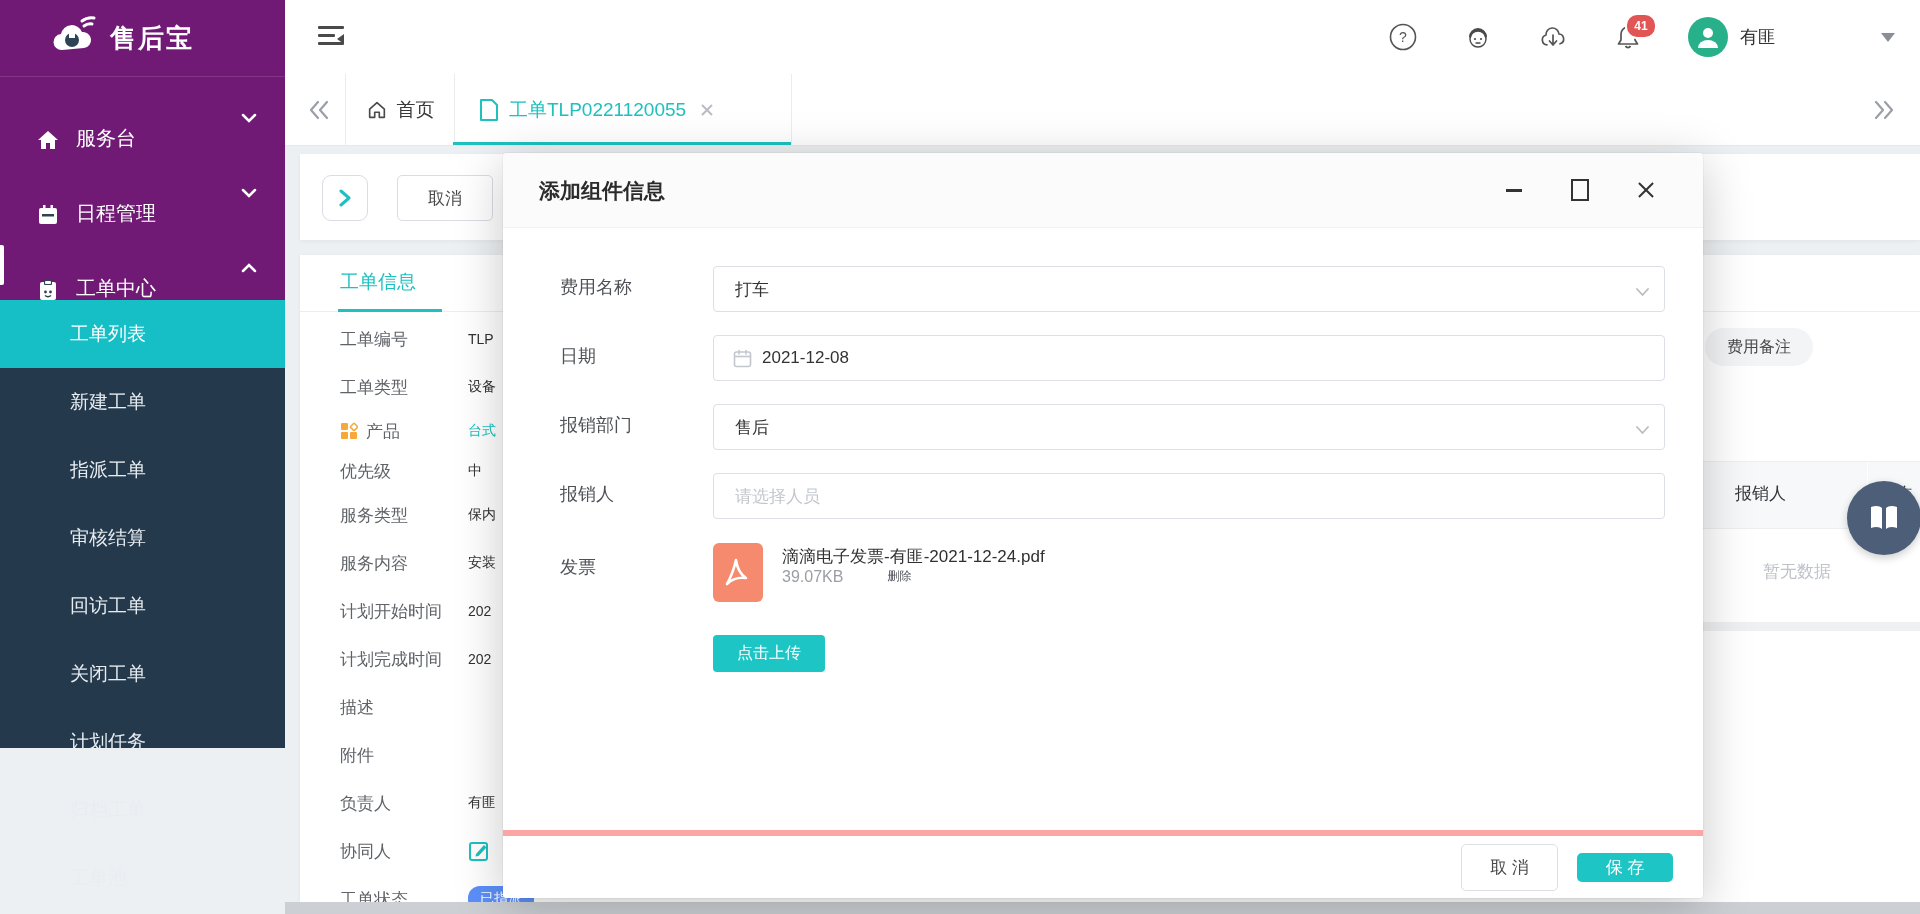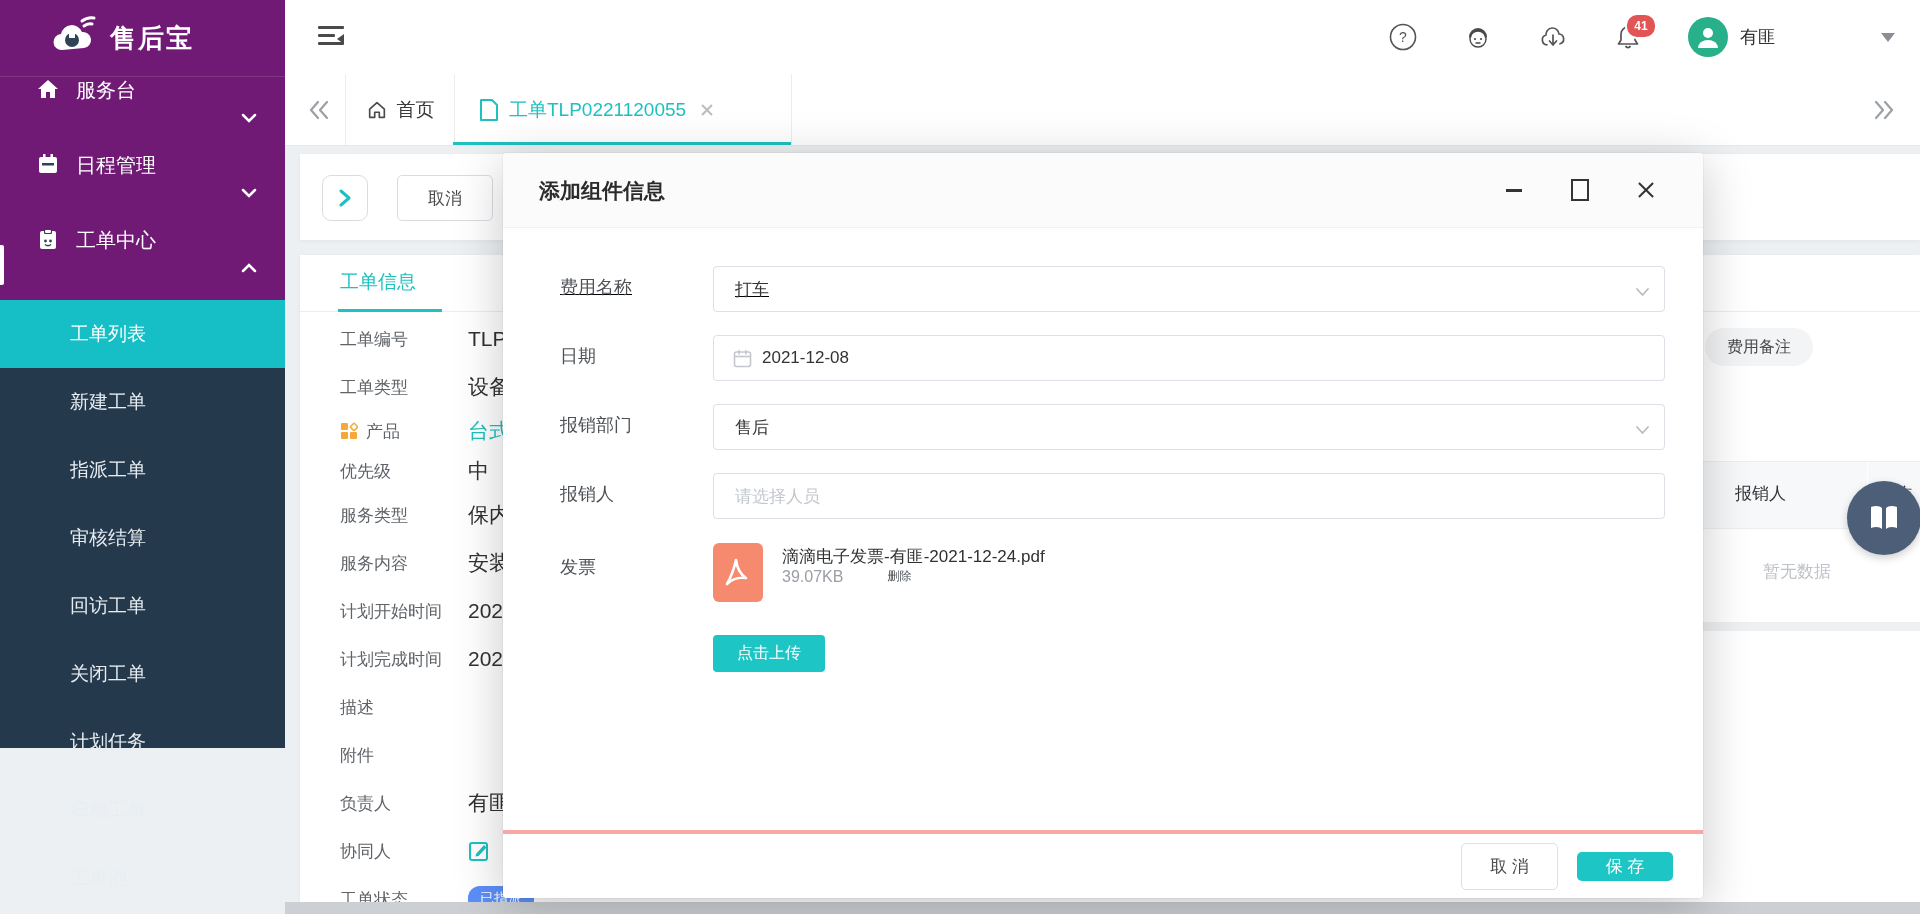--- a/index.html
+++ b/index.html
@@ -4,21 +4,21 @@
 <style>
   html,body{margin:0;padding:0;}
   body{font-family:"Liberation Sans","DejaVu Sans",sans-serif;background:#edf0f2;}
   .stage{position:relative;width:1920px;height:914px;overflow:hidden;background:#edf0f2;}
   .abs{position:absolute;}
 
   
   .sidebar{left:0;top:0;width:285px;height:748px;background:#701a75;color:#fff;z-index:5;}
   .logo{height:76px;display:flex;align-items:center;padding-left:48px;border-bottom:1px solid rgba(255,255,255,.12);}
   .logo-text{font-size:26px;font-weight:bold;letter-spacing:2px;margin-left:10px;}
-  .nav-item{height:75px;display:flex;align-items:flex-start;position:relative;cursor:pointer;}
+  .nav-item{height:75px;display:flex;align-items:flex-end;position:relative;cursor:pointer;}
   .nav-item .nicon{width:26px;margin-left:36px;display:flex;}
   .nav-item .nlabel{font-size:20px;margin-left:14px;}
   .nav-item .chev{position:absolute;right:28px;top:50%;margin-top:-6px;}
   .active-bar{position:absolute;left:0;top:18px;width:4px;height:40px;background:#fff;border-radius:0 2px 2px 0;}
   .submenu{position:absolute;left:0;top:300px;width:285px;bottom:0;background:#25394c;}
   .sub-item{height:68px;line-height:68px;padding-left:70px;font-size:19px;color:#e8edf2;cursor:pointer;}
   .sub-item.selected{background:#16bec6;color:#fff;}
 
   
   .tophead{left:285px;top:0;width:1635px;height:74px;background:#fff;border-bottom:1px solid #f0f0f0;z-index:4;}
@@ -54,21 +54,21 @@
 
   
   .contentcard{left:300px;top:255px;width:1620px;height:649px;background:#fff;box-shadow:0 1px 4px rgba(0,0,0,.05);overflow:hidden;z-index:1;}
   .dtab-row{position:relative;height:56px;border-bottom:1px solid #ecedef;}
   .dtab{position:absolute;left:40px;top:14px;font-size:19px;color:#1ec0c0;cursor:pointer;}
   .dtab-line{position:absolute;left:38px;bottom:-1px;width:104px;height:3px;background:#1ec0c0;}
   .info-rows{position:absolute;left:0;top:60px;width:520px;}
   .info-row{display:flex;align-items:center;height:48px;}
   .info-row.tight{height:40px;}
   .ilabel{width:128px;padding-left:40px;font-size:17px;color:#5f6368;display:flex;align-items:center;}
-  .ivalue{font-size:21px;color:#303133;}
+  .ivalue{font-size:14px;color:#303133;}
   .ivalue.link{color:#1ec0c0;cursor:pointer;}
   .prod-ico{margin-right:8px;display:flex;}
   .st-badge{background:#5b8ff9;color:#fff;font-size:14px;border-radius:12px;padding:4px 12px;}
 
   
   .note-pill{position:absolute;left:1405px;top:73px;height:38px;padding:0 22px;border-radius:19px;background:#f3f4f6;font-size:16px;color:#4a4a4a;display:flex;align-items:center;cursor:pointer;}
   .exp-head{position:absolute;left:1290px;top:206px;width:330px;height:66px;background:#f7f8fa;border-top:1px solid #eceef0;border-bottom:1px solid #eceef0;}
   .exp-h1{position:absolute;left:145px;top:20px;font-size:17px;color:#33363a;}
   .exp-h2{position:absolute;left:288px;top:20px;font-size:17px;color:#33363a;}
   .exp-vline{position:absolute;left:277px;top:0;width:1px;height:66px;background:#fff;}
@@ -99,21 +99,21 @@
   .sel-chev{position:absolute;right:14px;top:16px;}
   .cal-ico{margin-left:13px;display:flex;}
   .cal-ico + .val{margin-left:10px;}
   .inv-row{position:absolute;left:57px;top:390px;display:flex;}
   .pdf-card{width:50px;height:59px;border-radius:6px;background:#f58a6e;display:flex;align-items:center;justify-content:center;}
   .file-name{font-size:17px;color:#303133;}
   .file-meta{display:flex;align-items:flex-start;margin-top:0;}
   .file-size{font-size:16px;color:#9a9ea5;}
   .file-del{font-size:12px;color:#4d5156;margin-left:44px;cursor:pointer;}
   .upload-btn{position:absolute;left:210px;top:482px;width:112px;height:37px;background:#1ec5c5;color:#fff;font-size:16px;border-radius:4px;display:flex;align-items:center;justify-content:center;cursor:pointer;}
-  .m-foot{position:absolute;left:0;bottom:0;width:100%;height:68px;border-top:4px solid #fca5a5;display:flex;align-items:center;justify-content:flex-end;gap:19px;padding-right:30px;box-sizing:border-box;background:#fff;border-radius:0 0 4px 4px;}
+  .m-foot{position:absolute;left:0;bottom:0;width:100%;height:68px;border-top:6px solid #fca5a5;display:flex;align-items:center;justify-content:flex-end;gap:19px;padding-right:30px;box-sizing:border-box;background:#fff;border-radius:0 0 4px 4px;}
   .btn-cancel{width:95px;height:45px;border:1px solid #dcdfe6;border-radius:5px;background:#fff;font-size:17px;color:#4a4a4a;display:flex;align-items:center;justify-content:center;cursor:pointer;}
   .btn-save{width:96px;height:29px;border-radius:5px;background:#1ec5c5;font-size:17px;color:#fff;display:flex;align-items:center;justify-content:center;cursor:pointer;}
 </style>
 </head>
 <body>
 
 <div class="stage">
 
   <div class="abs sidebar">
     <div class="logo">
@@ -377,21 +377,21 @@
         <span class="mc mc-min">
             <i></i>
           </span>
         <span class="mc mc-max">
             <i></i>
           </span>
         <span class="mc mc-close"></span>
       </div>
     </div>
 
-    <div class="m-row" style="top:113px;text-decoration:underline;">
+    <div class="m-row" style="top:113px;">
       <span class="m-label">费用名称</span>
       <div class="m-control">
         <span class="val">打车</span>
         <span class="sel-chev">
           <svg width="15" height="10" viewBox="0 0 15 10">
               <path d="M2 2 L7.5 8 L13 2" fill="none" stroke="#b9bdc2" stroke-width="1.8" stroke-linecap="round"></path>
             </svg>
         </span>
       </div>
     </div>

